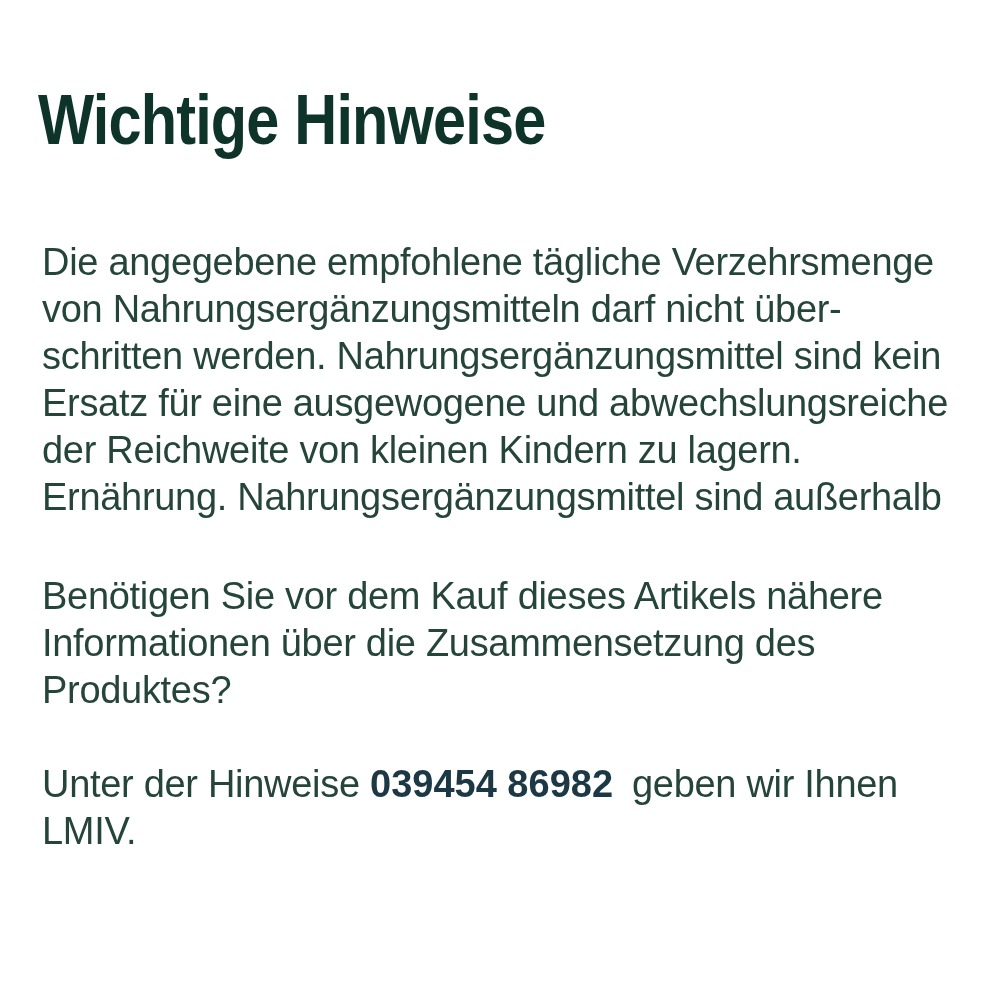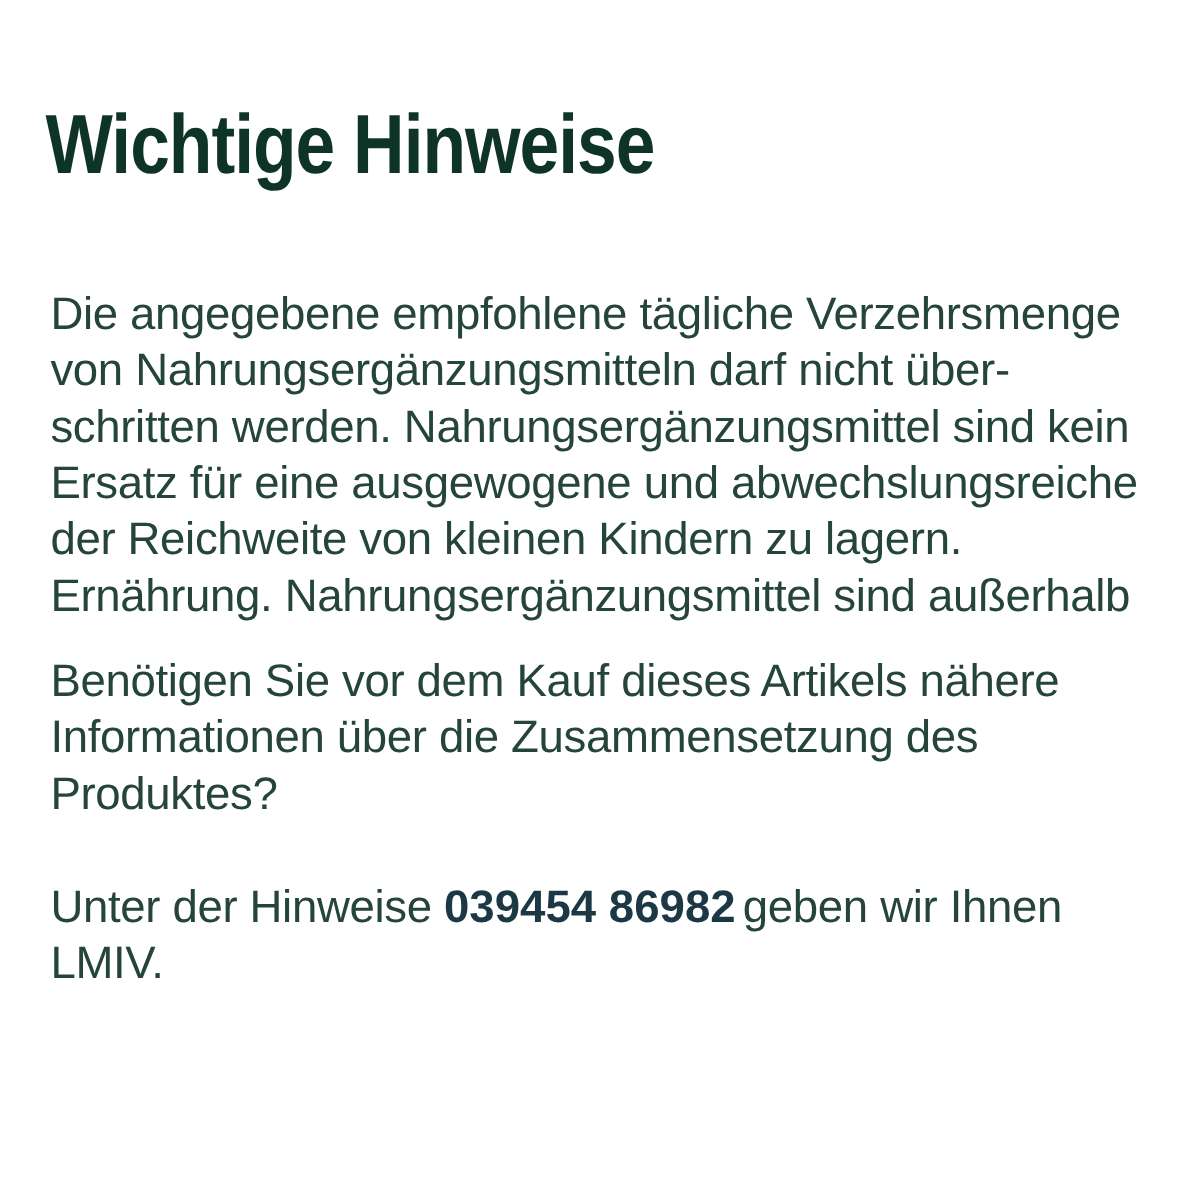--- a/index.html
+++ b/index.html
@@ -48,32 +48,32 @@
     width: 930px;
   }
   .para {
     margin: 0;
     padding: 0;
     font-size: 38px;
     line-height: 47px;
     font-weight: 400;
     color: var(--text-color);
   }
-  .para + .para { margin-top: 24px; }
+  .para + .para { margin-top: 52px; }
   .para:nth-child(3) { margin-top: 47px; }
   .line {
     white-space: nowrap;
     letter-spacing: -0.3px;
   }
   .seg { display: inline; }
   .seg.bold {
     font-weight: 700;
     color: var(--phone-color);
     letter-spacing: 0;
-    margin-right: 6px;
+    margin-right: 19px;
   }
 </style>
 </head>
 <body>
 
 <div class="page">
   <h1 class="title">Wichtige Hinweise</h1>
   <div class="paragraphs">
       <div class="para">
         <div class="line"><span class="seg">Die angegebene empfohlene tägliche Verzehrsmenge</span></div>

